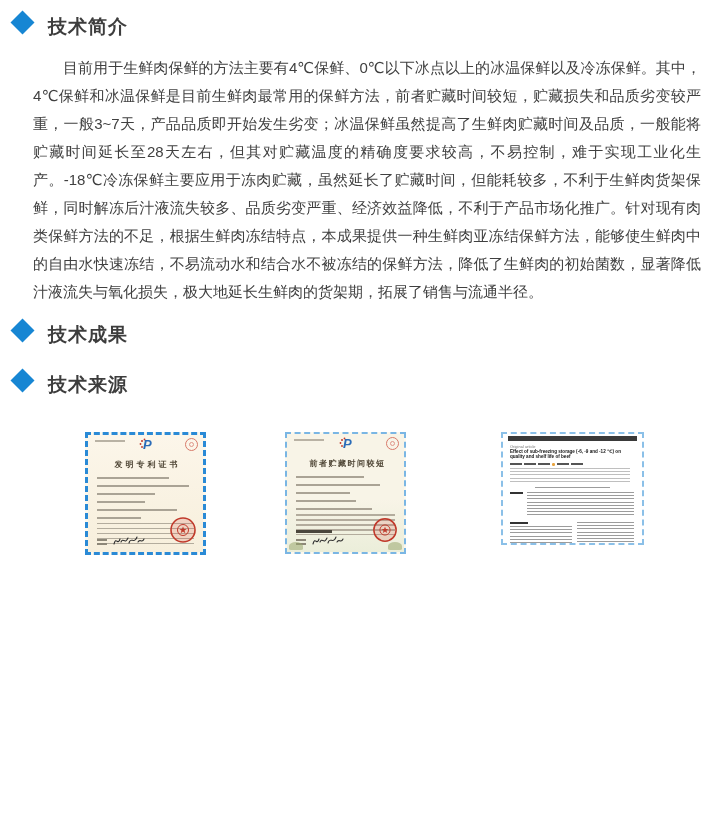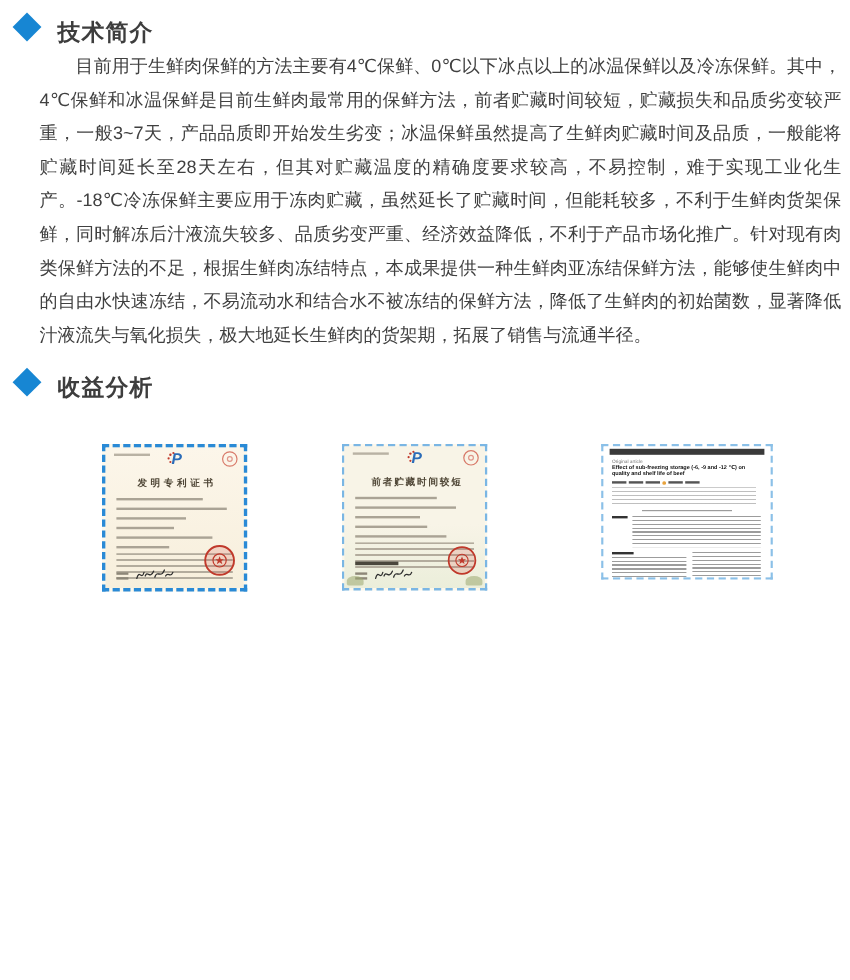--- a/index.html
+++ b/index.html
@@ -15,21 +15,21 @@
     transform:rotate(45deg);flex:0 0 auto;margin:0 4px;
   }
   .sec-title{font-size:19px;font-weight:bold;color:#3d3d3d;letter-spacing:1px;}
   
   .sec-body{padding:0 7px 0 33px;}
   .sec-body p{
     margin:0;font-size:15px;line-height:28px;color:#404040;
     text-align:justify;text-indent:2em;
   }
   .mt14{margin-top:14px}.mt16{margin-top:16px}.mt6{margin-top:6px}
-  .mt10{margin-top:10px}.mt22{margin-top:22px}.mt12{}
+  .mt10{margin-top:10px}.mt22{margin-top:22px}.mt12{margin-top:12px}
   
   .attachments{display:flex;align-items:flex-start;padding-left:85px;margin-top:32px;margin-bottom:20px;}
   .figure{position:relative;box-sizing:border-box;background:#fdf8ec;}
   .cert1{width:121px;height:123px;border:3px dashed #2a8ad6;margin-right:79px;}
   .cert2{width:121px;height:122px;border:2px dashed #7ab6e4;margin-right:95px;}
   .paper{width:143px;height:113px;border:2px dashed #8bc0e8;background:#ffffff;}
   .cert-inner{position:absolute;inset:0;overflow:hidden;}
   .cert1 .cert-inner{background:linear-gradient(180deg,#fcf6ea 0%,#f7efdc 100%);}
   .cert2 .cert-inner{background:linear-gradient(180deg,#f8f4e7 55%,#ebeeda 100%);}
   .cert-num{position:absolute;top:5px;left:7px;width:30px;height:2px;background:#b9b2a4;}
@@ -76,24 +76,28 @@
   <div class="sec-header mt14">
     <span class="diamond"></span>
     <span class="sec-title">技术简介</span>
   </div>
   <div class="sec-body mt12">
     <p>目前用于生鲜肉保鲜的方法主要有4℃保鲜、0℃以下冰点以上的冰温保鲜以及冷冻保鲜。其中，4℃保鲜和冰温保鲜是目前生鲜肉最常用的保鲜方法，前者贮藏时间较短，贮藏损失和品质劣变较严重，一般3~7天，产品品质即开始发生劣变；冰温保鲜虽然提高了生鲜肉贮藏时间及品质，一般能将贮藏时间延长至28天左右，但其对贮藏温度的精确度要求较高，不易控制，难于实现工业化生产。-18℃冷冻保鲜主要应用于冻肉贮藏，虽然延长了贮藏时间，但能耗较多，不利于生鲜肉货架保鲜，同时解冻后汁液流失较多、品质劣变严重、经济效益降低，不利于产品市场化推广。针对现有肉类保鲜方法的不足，根据生鲜肉冻结特点，本成果提供一种生鲜肉亚冻结保鲜方法，能够使生鲜肉中的自由水快速冻结，不易流动水和结合水不被冻结的保鲜方法，降低了生鲜肉的初始菌数，显著降低汁液流失与氧化损失，极大地延长生鲜肉的货架期，拓展了销售与流通半径。</p>
   </div>
 
   <div class="sec-header mt16">
     <span class="diamond"></span>
-    <span class="sec-title">收益分析</span>
-  </div>
-
-
+    <span class="sec-title">技术成果</span>
+  </div>
+
+
+  <div class="sec-header mt22">
+    <span class="diamond"></span>
+    <span class="sec-title">技术来源</span>
+  </div>
 
   <div class="attachments">
 
     <div class="figure cert1">
       <div class="cert-inner">
         <span class="cert-num"></span>
         <span class="cert-logo">
           <svg width="16" height="15" viewBox="0 0 16 15">
             <text x="5" y="12" font-size="13" font-style="italic" font-weight="bold" fill="#2b6cb8">P</text>
             <circle cx="4" cy="4" r="1" fill="#c0392b"></circle>

